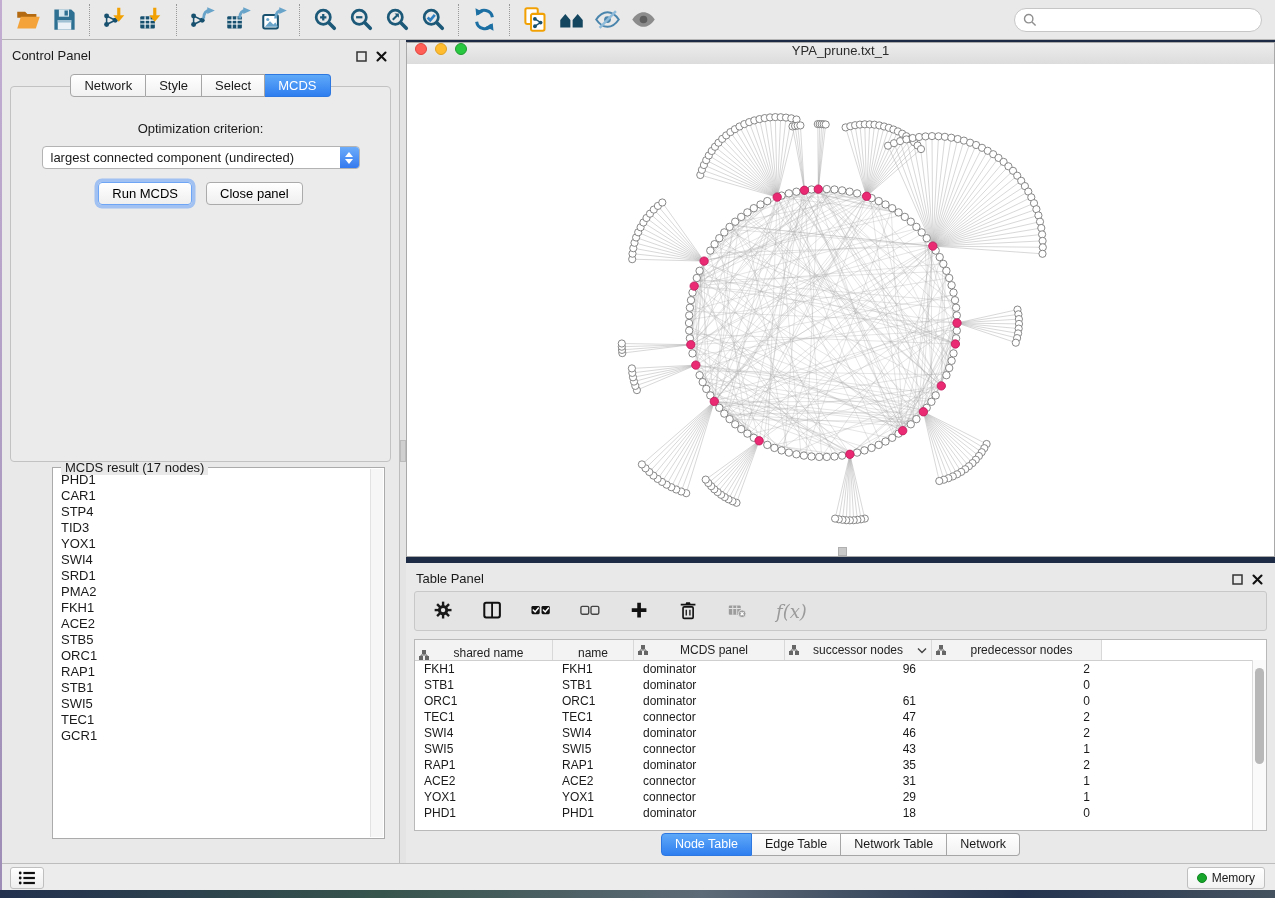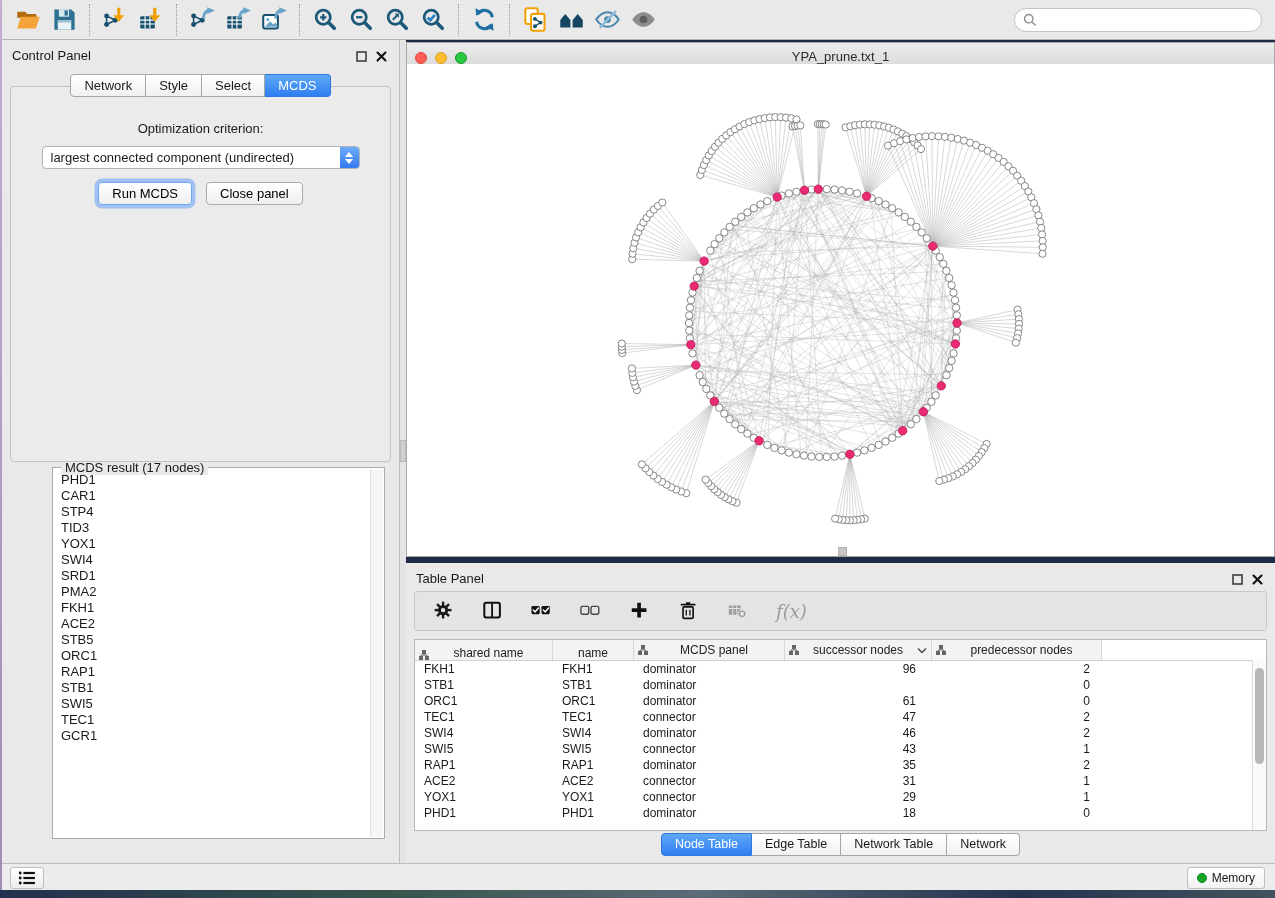--- a/index.html
+++ b/index.html
@@ -52,21 +52,21 @@
   .result-list div{font-size:13px;height:16px;line-height:16px;}
   .result-scroll{position:absolute;right:1px;top:1px;bottom:1px;width:12px;background:#f6f6f6;border-left:1px solid #e2e2e2;}
   
   .v-split{position:absolute;left:400px;top:40px;width:6px;height:823px;background:#e4e4e4;}
   .v-split .grab{position:absolute;left:0;top:400px;width:6px;height:22px;background:#cfcfcf;border:1px solid #bbb;box-sizing:border-box;}
   .h-grab{position:absolute;left:838px;top:547px;width:9px;height:9px;background:#c9c9c9;border:1px solid #b0b0b0;box-sizing:border-box;}
   
   .net-window{position:absolute;left:406px;top:42px;right:0;height:515px;background:#fff;
        border:1px solid #a9a9a9;box-sizing:border-box;}
   .net-titlebar{height:21px;background:linear-gradient(#ededed,#dcdcdc);border-bottom:1px solid #b0b0b0;
-       display:flex;align-items:flex-end;position:relative;}
+       display:flex;align-items:flex-start;position:relative;}
   .lights{display:flex;gap:8px;margin-left:8px;}
   .light{width:12px;height:12px;border-radius:50%;box-sizing:border-box;}
   .light.red{background:#ff5f57;border:1px solid #e0443e;}
   .light.yellow{background:#febc2e;border:1px solid #dfa123;}
   .light.green{background:#28c840;border:1px solid #1f9a31;}
   .net-title{position:absolute;left:0;right:0;text-align:center;font-size:13px;color:#2b2b2b;}
   .net-canvas{position:absolute;left:0;top:21px;right:0;bottom:0;background:#fff;}
   
   .table-panel{position:absolute;left:406px;top:563px;right:0;height:300px;background:#e9e9e9;box-sizing:border-box;}
   .tp-toolbar{position:absolute;left:8px;right:8px;top:28px;height:40px;background:#e4e4e4;border:1px solid #c8c8c8;

